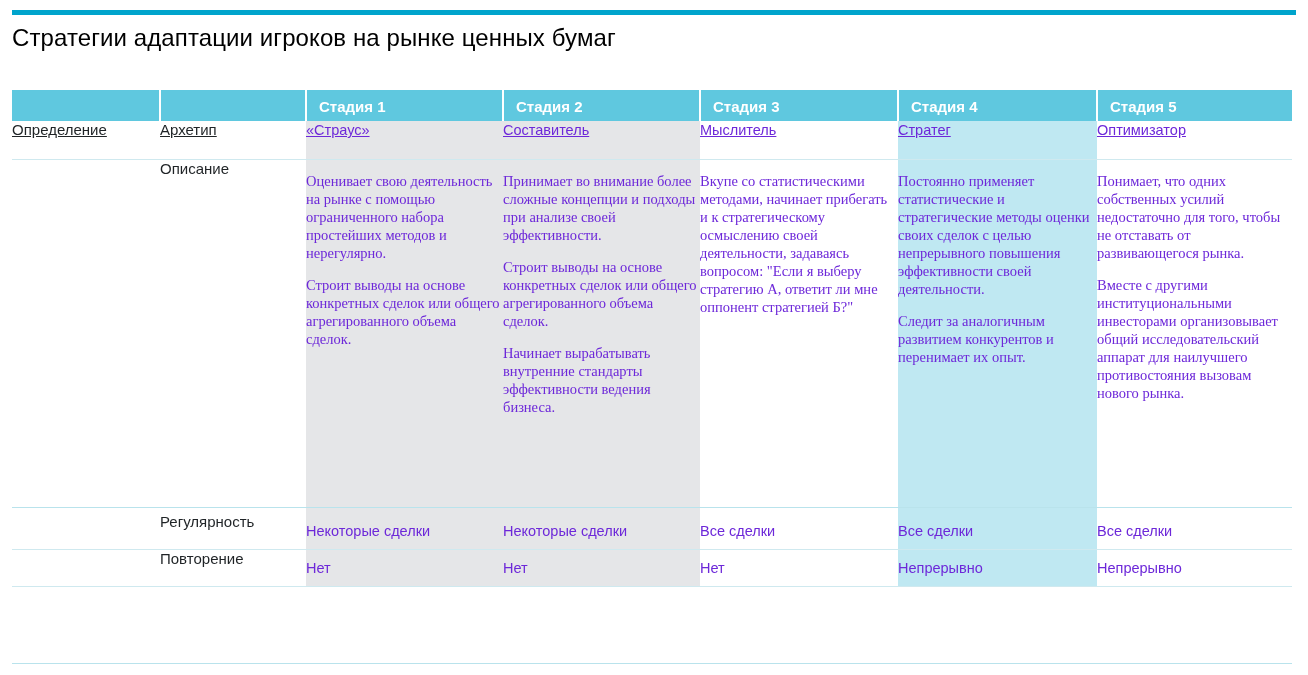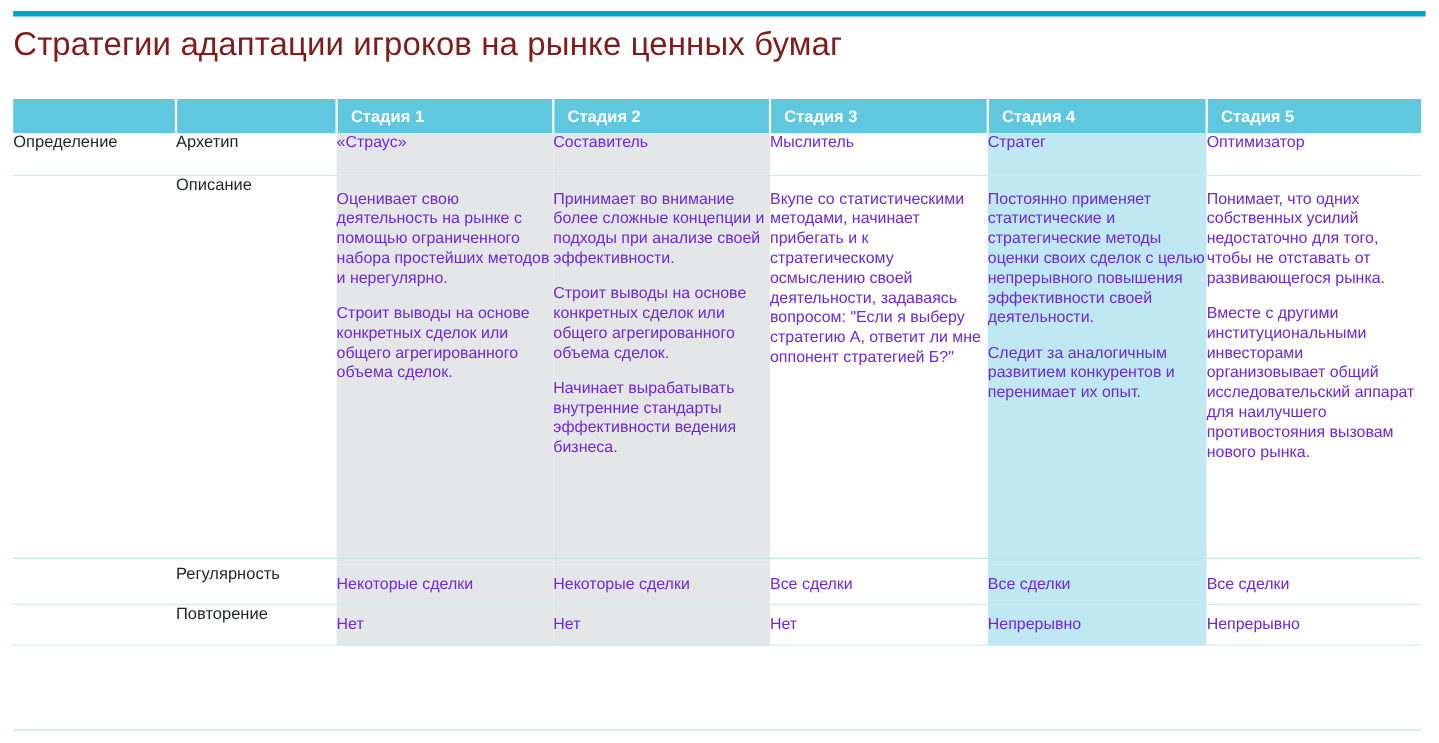--- a/index.html
+++ b/index.html
@@ -27,23 +27,23 @@
     width: 1284px;
     height: 5px;
     background: #00a4cc;
   }
 
   
   .title {
     position: absolute;
     left: 12px;
     top: 24px;
-    font-size: 30px;
+    font-size: 24px;
     font-weight: 400;
-    color: #7f1d1d;
+    color: #000000;
     letter-spacing: 0.1px;
     white-space: nowrap;
   }
 
   
   .table {
     position: absolute;
     left: 12px;
     top: 90px;
     width: 1280px;
@@ -101,42 +101,42 @@
 
   
   .tint-grey { background: #e5e6e8; }
   .tint-none { background: #ffffff; }
   .tint-cyan { background: #bfe8f2; }
   .sep-thin td  { border-bottom: 1px solid #cfe9ef; }
 
   .desc-row td { height: 348px; }
   .desc-row .cell { padding-top: 12px; }
 
-  .arch-row td { height: 38px; }
+  .arch-row td { height: 38px; text-decoration: underline; }
 
   .meas-row td { height: 36px; }
   .meas-row .cell { padding-top: 9px; padding-bottom: 9px; }
 
   
   .section-gap td {
     height: 6px;
     padding: 0;
     border-top: 1px solid #b9e3ec;
   }
 
   .bottom-rule {
     position: absolute;
     left: 12px;
     top: 663px;
     width: 1280px;
     height: 1px;
     background: #b9e3ec;
   }
 
-  .para { margin: 0 0 14px 0; }
+  .para { margin: 0 0 14px 0; font-family: Liberation Serif, serif; }
   .para:last-child { margin-bottom: 0; }
 </style>
 </head>
 <body>
 
 <div class="page">
 
   <div class="top-rule"></div>
 
   <h1 class="title">Стратегии адаптации игроков на рынке ценных бумаг</h1>

